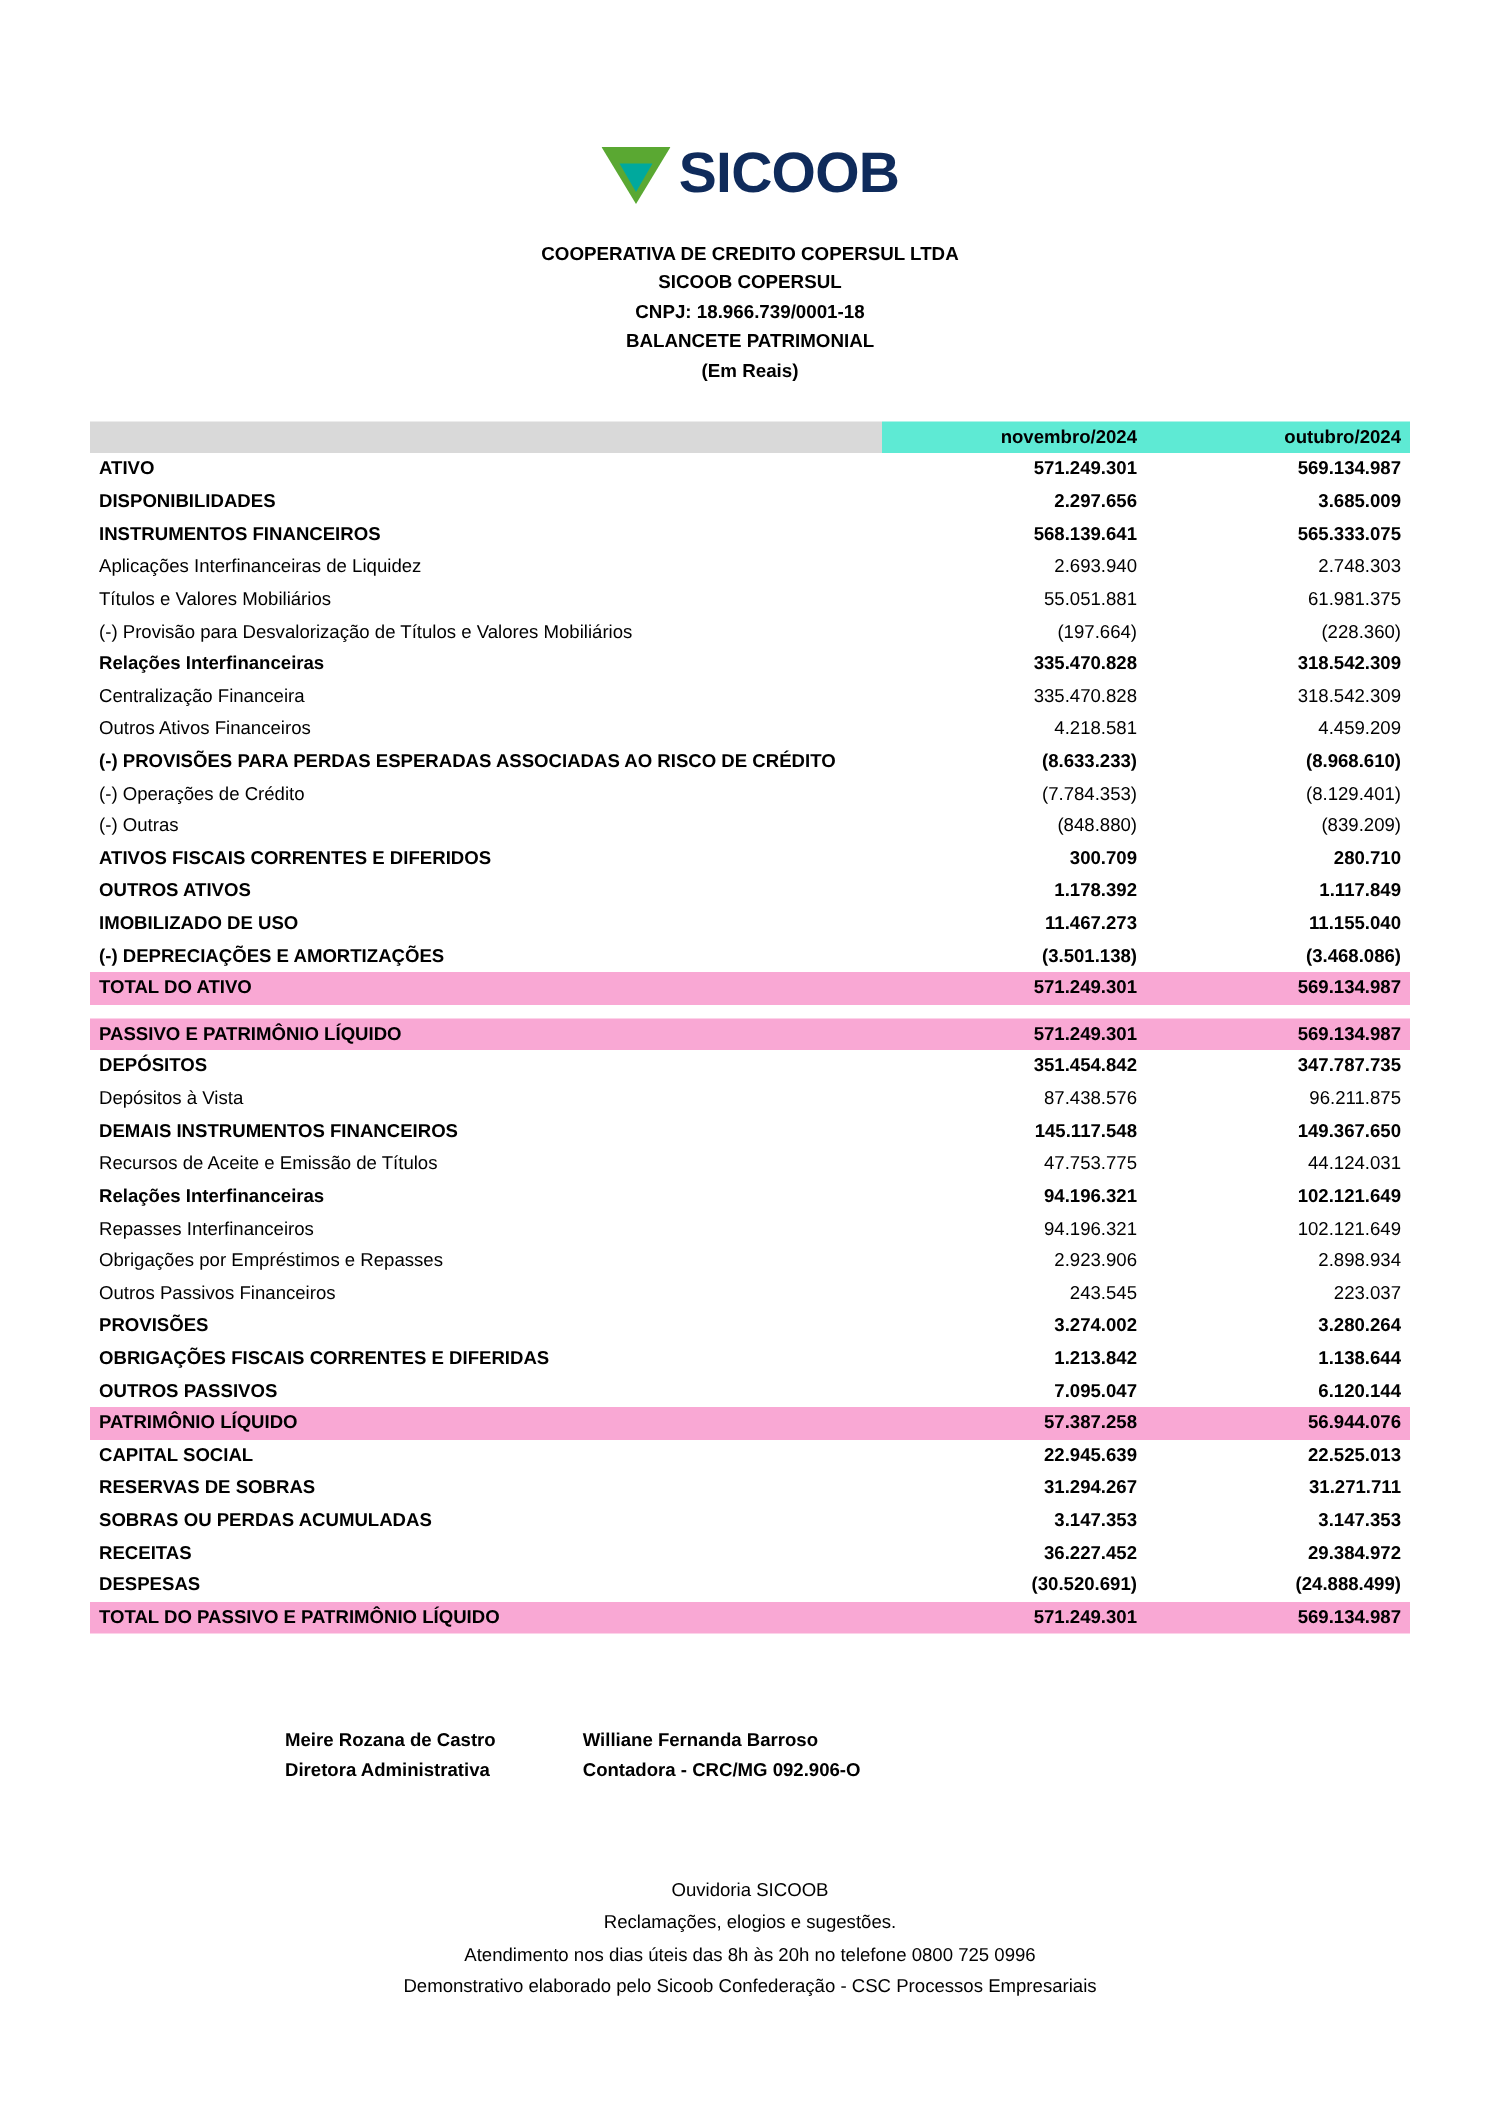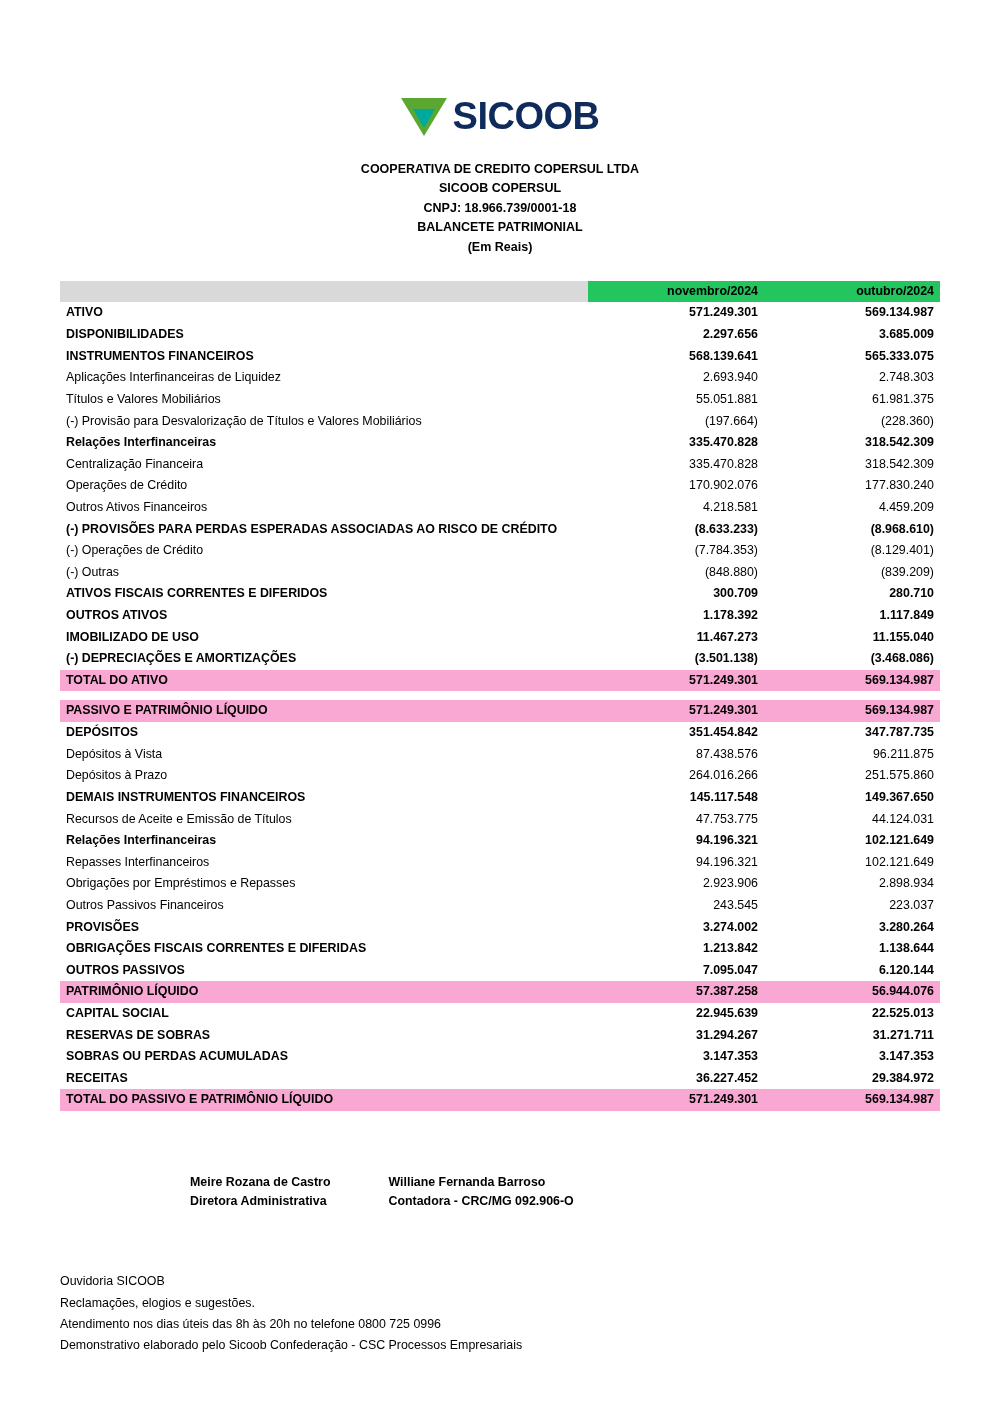--- a/index.html
+++ b/index.html
@@ -63,21 +63,21 @@
   table.balancete col.c-label { width: 60%; }
   table.balancete col.c-val   { width: 20%; }
 
   table.balancete th,
   table.balancete td {
     padding: 2px 6px;
     vertical-align: bottom;
     line-height: 1.42;
   }
   thead th {
-    background: #22c55e;
+    background: #5eead4;
     font-weight: bold;
     text-align: right;
     font-size: 12.4px;
     padding-top: 4px;
     padding-bottom: 4px;
   }
   thead th.blank { background: #d9d9d9; }
   td.val {
     text-align: right;
     white-space: nowrap;
@@ -102,20 +102,21 @@
     gap: 58px;
     font-size: 12.4px;
     font-weight: bold;
     line-height: 1.55;
   }
   .sig-block div { white-space: nowrap; }
 
   
   .footer {
     margin-top: 60px;
+    text-align: center;
     font-size: 12.4px;
     line-height: 1.72;
   }
   .footer div { white-space: nowrap; }
 </style>
 </head>
 <body>
 
 <div class="page">
 
@@ -187,25 +188,20 @@
           <td class="label-1">Relações Interfinanceiras</td>
           <td class="val">335.470.828</td>
           <td class="val">318.542.309</td>
         </tr>
         <tr class="">
           <td class="label-2">Centralização Financeira</td>
           <td class="val">335.470.828</td>
           <td class="val">318.542.309</td>
         </tr>
         <tr class="">
-          <td class="label-1">Operações de Crédito</td>
-          <td class="val">170.902.076</td>
-          <td class="val">177.830.240</td>
-        </tr>
-        <tr class="">
           <td class="label-1">Outros Ativos Financeiros</td>
           <td class="val">4.218.581</td>
           <td class="val">4.459.209</td>
         </tr>
         <tr class="bold">
           <td class="label-0">(-) PROVISÕES PARA PERDAS ESPERADAS ASSOCIADAS AO RISCO DE CRÉDITO</td>
           <td class="val">(8.633.233)</td>
           <td class="val">(8.968.610)</td>
         </tr>
         <tr class="">
@@ -254,25 +250,20 @@
         <tr class="bold">
           <td class="label-0">DEPÓSITOS</td>
           <td class="val">351.454.842</td>
           <td class="val">347.787.735</td>
         </tr>
         <tr class="">
           <td class="label-1">Depósitos à Vista</td>
           <td class="val">87.438.576</td>
           <td class="val">96.211.875</td>
         </tr>
-        <tr class="">
-          <td class="label-1">Depósitos à Prazo</td>
-          <td class="val">264.016.266</td>
-          <td class="val">251.575.860</td>
-        </tr>
         <tr class="bold">
           <td class="label-0">DEMAIS INSTRUMENTOS FINANCEIROS</td>
           <td class="val">145.117.548</td>
           <td class="val">149.367.650</td>
         </tr>
         <tr class="">
           <td class="label-1">Recursos de Aceite e Emissão de Títulos</td>
           <td class="val">47.753.775</td>
           <td class="val">44.124.031</td>
         </tr>
@@ -328,20 +319,25 @@
         </tr>
         <tr class="bold">
           <td class="label-0">SOBRAS OU PERDAS ACUMULADAS</td>
           <td class="val">3.147.353</td>
           <td class="val">3.147.353</td>
         </tr>
         <tr class="bold">
           <td class="label-0">RECEITAS</td>
           <td class="val">36.227.452</td>
           <td class="val">29.384.972</td>
+        </tr>
+        <tr class="bold">
+          <td class="label-0">DESPESAS</td>
+          <td class="val">(30.520.691)</td>
+          <td class="val">(24.888.499)</td>
         </tr>
         <tr class="bold shaded">
           <td class="label-0">TOTAL DO PASSIVO E PATRIMÔNIO LÍQUIDO</td>
           <td class="val">571.249.301</td>
           <td class="val">569.134.987</td>
         </tr>
       </tbody>
   </table>
 
   <div class="signatures">

